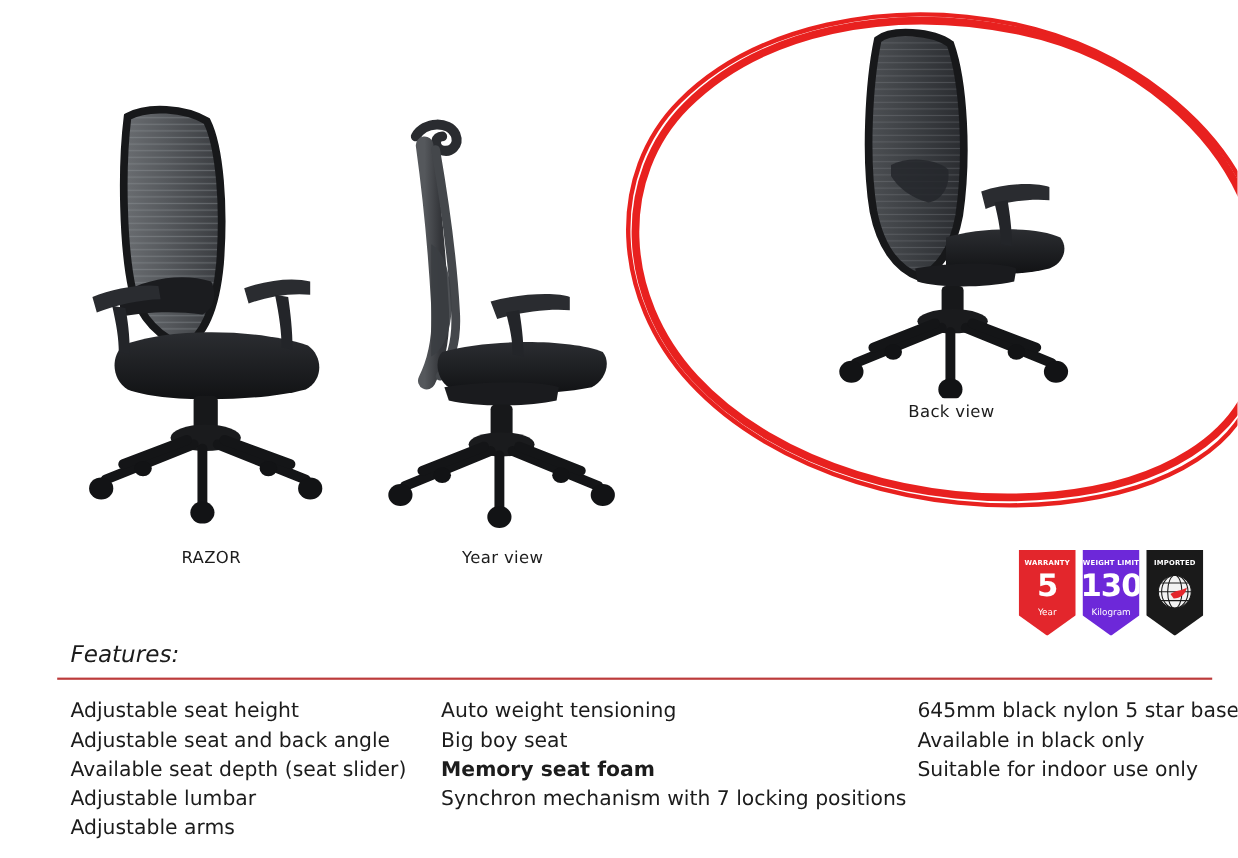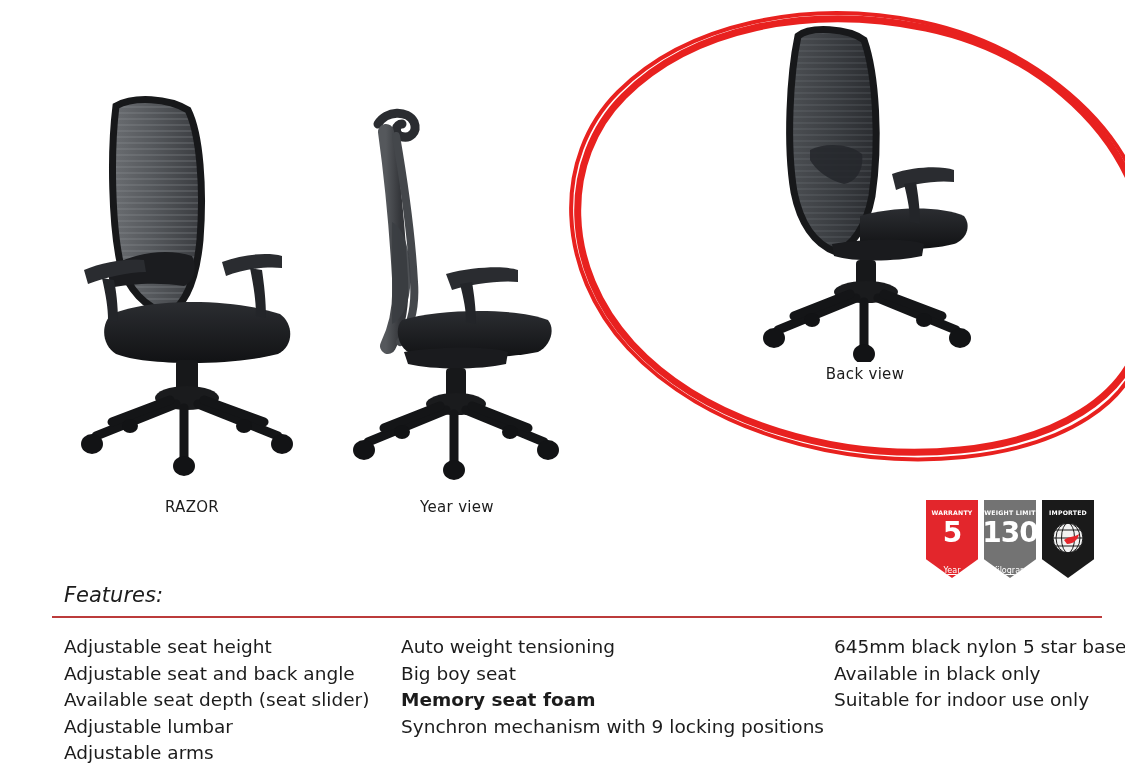--- a/index.html
+++ b/index.html
@@ -30,21 +30,21 @@
   }
   .badge-top{
     font-size:6.2px;font-weight:bold;color:#fff;letter-spacing:.2px;
     margin-top:10px;text-align:center;line-height:1;white-space:nowrap;
   }
   .badge-big{
     font-size:28px;font-weight:bold;color:#fff;line-height:1;
     margin-top:3px;letter-spacing:-1px;
   }
   .badge-bot{
-    font-size:8px;color:#fff;margin-top:20px;line-height:1;white-space:nowrap;text-decoration:underline;
+    font-size:8px;color:#fff;margin-top:6px;line-height:1;white-space:nowrap;
   }
   .globe{margin-top:5px;}
 
   
   .features-title{
     position:absolute;left:64px;top:583px;font-size:21px;color:#1c1c1c;font-style:italic;
   }
   .features-rule{
     position:absolute;left:52px;top:616px;width:1050px;height:2px;background:#bc3b3b;
   }
@@ -249,21 +249,21 @@
   <div class="caption" style="left:765px;top:365px;width:200px;">Back view</div>
 
   <div class="badges">
 
     <div class="badge" style="background:#E3262C;">
       <div class="badge-top">WARRANTY</div>
       <div class="badge-big">5</div>
       <div class="badge-bot">Year</div>
     </div>
 
-    <div class="badge" style="background:#737373;">
+    <div class="badge" style="background:#6d28d9;">
       <div class="badge-top">WEIGHT LIMIT</div>
       <div class="badge-big">130</div>
       <div class="badge-bot">Kilogram</div>
     </div>
 
     <div class="badge" style="background:#1A1A1A;">
       <div class="badge-top">IMPORTED</div>
       <div class="globe">
         <svg width="34" height="34" viewBox="0 0 34 34" xmlns="http://www.w3.org/2000/svg">
           <circle cx="17" cy="17" r="15" fill="#f2f2f2"></circle>
@@ -292,21 +292,21 @@
       <div class="fitem">Adjustable seat and back angle</div>
       <div class="fitem">Available seat depth (seat slider)</div>
       <div class="fitem">Adjustable lumbar</div>
       <div class="fitem">Adjustable arms</div>
     </div>
 
     <div class="fcol c2">
       <div class="fitem">Auto weight tensioning</div>
       <div class="fitem">Big boy seat</div>
       <div class="fitem bold">Memory seat foam</div>
-      <div class="fitem">Synchron mechanism with 9 locking positions</div>
+      <div class="fitem">Synchron mechanism with 7 locking positions</div>
     </div>
 
     <div class="fcol c3">
       <div class="fitem">645mm black nylon 5 star base</div>
       <div class="fitem">Available in black only</div>
       <div class="fitem">Suitable for indoor use only</div>
     </div>
 
   </div>
 

